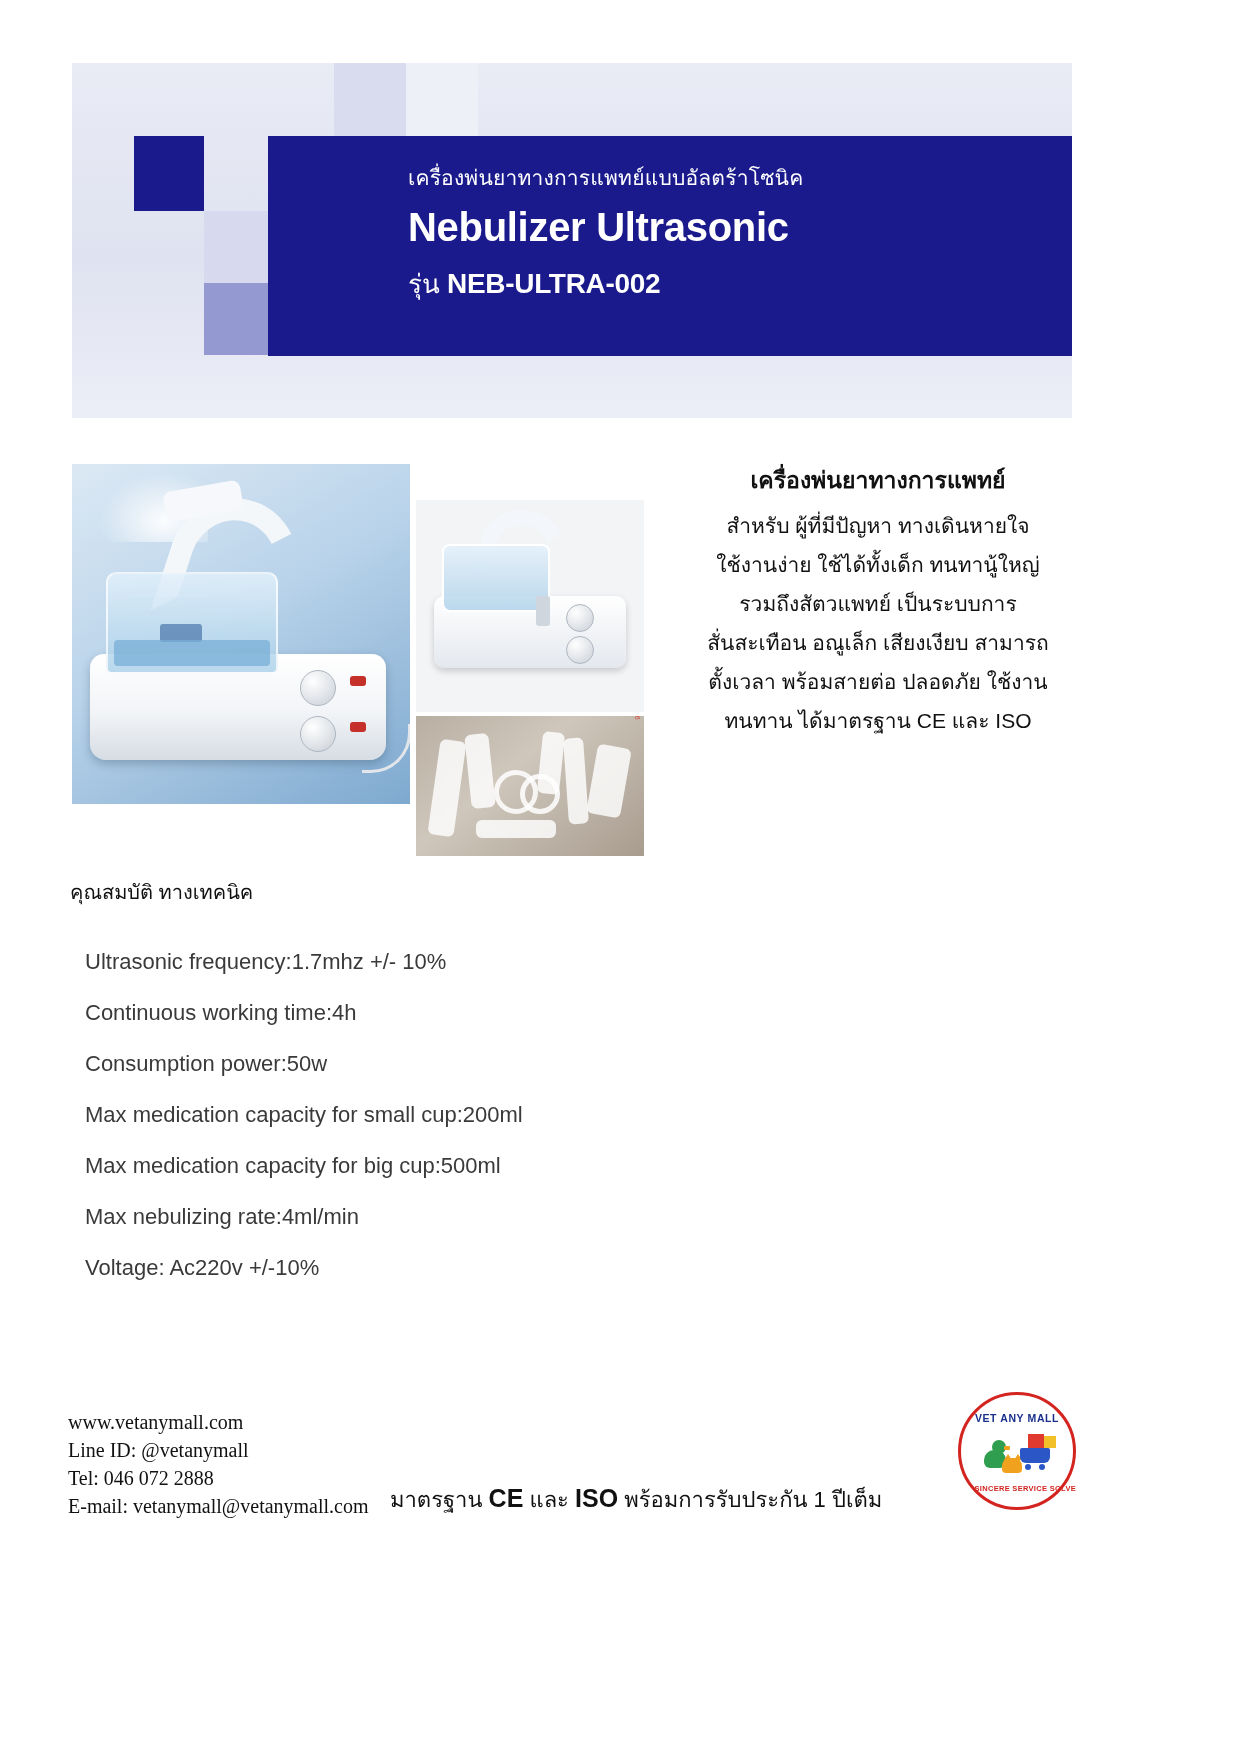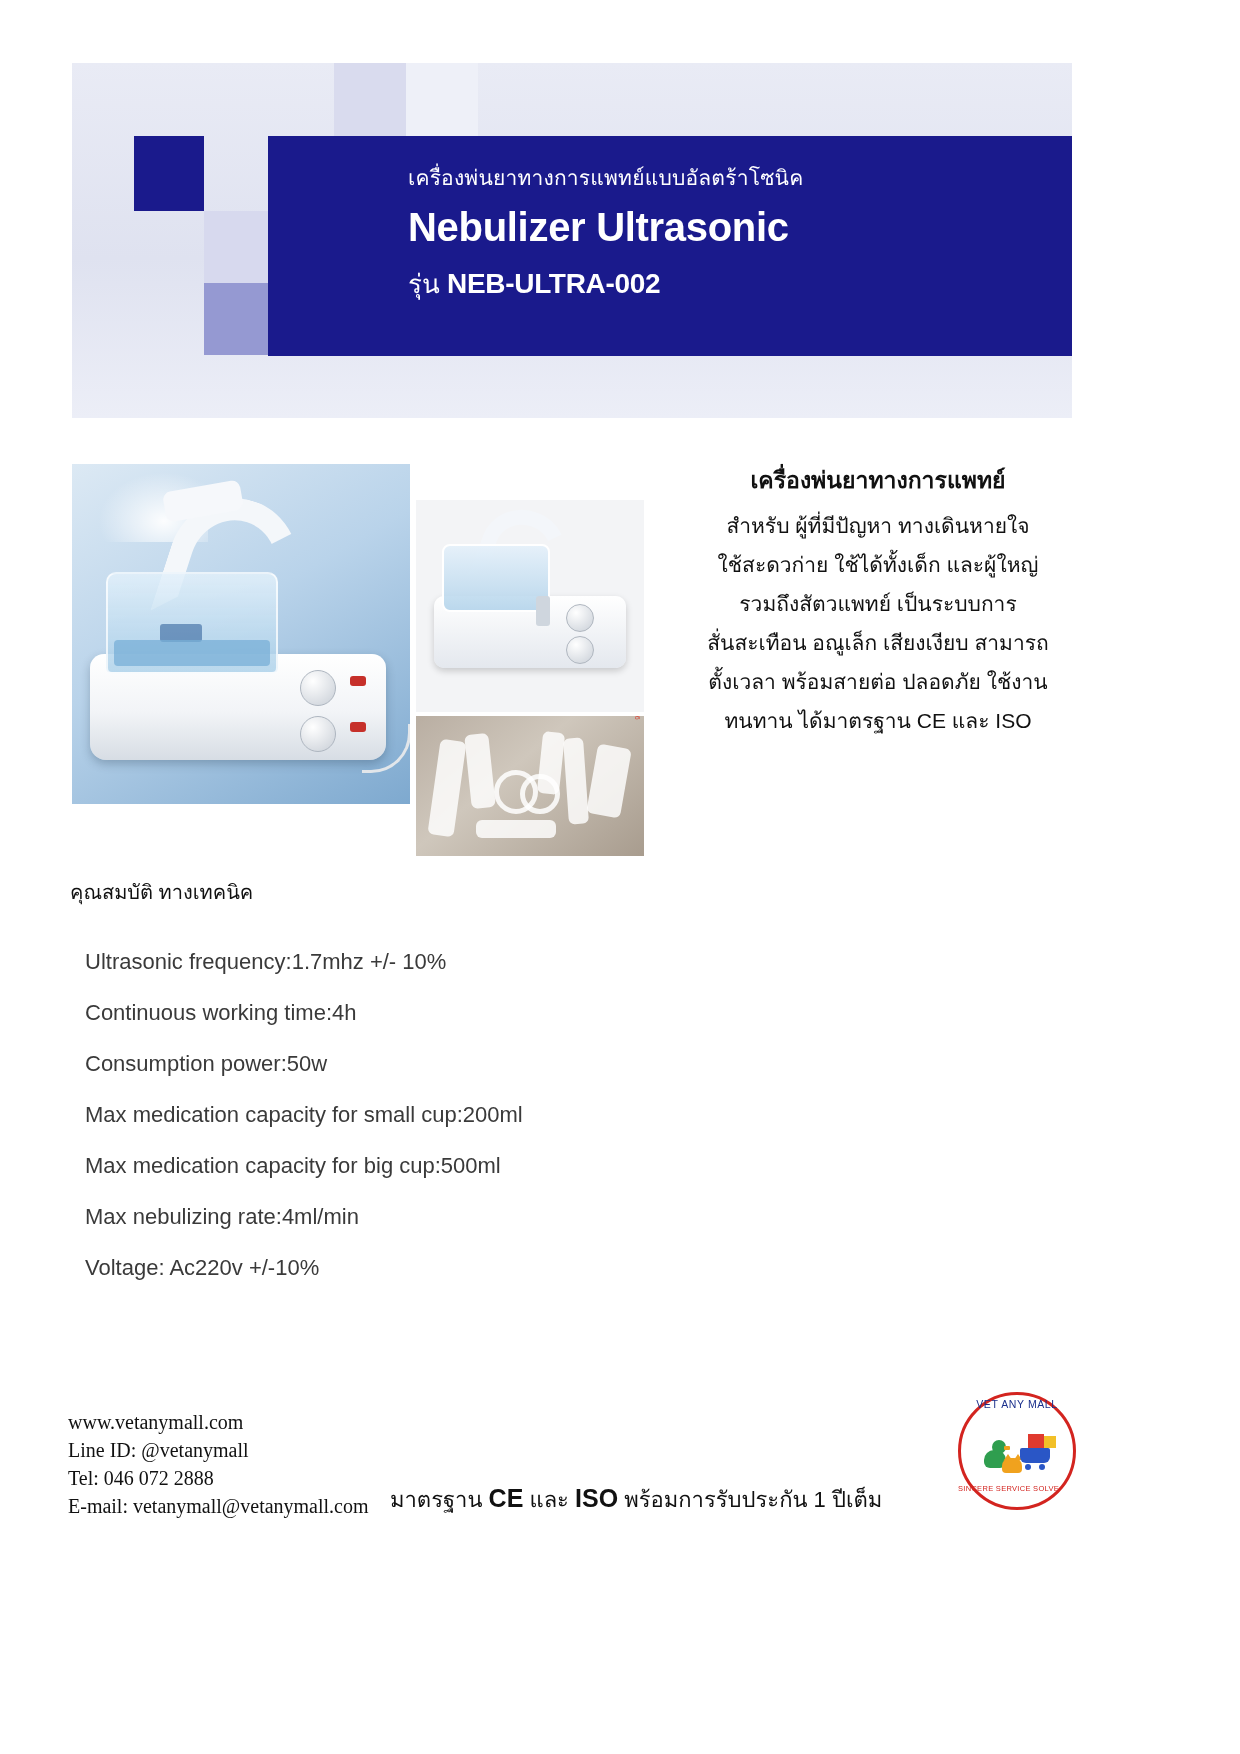--- a/index.html
+++ b/index.html
@@ -338,35 +338,35 @@
     position: absolute;
     left: 0; top: 0;
     width: 118px; height: 118px;
     border-radius: 50%;
     border: 3px solid #d3241f;
     background: #ffffff;
     box-sizing: border-box;
   }
   .logo-top {
     position: absolute;
-    left: 0; top: 6px;
+    left: 0; top: 20px;
     width: 118px;
     text-align: center;
     font-size: 10.5px;
-    font-weight: normal;
+    font-weight: bold;
     color: #1a2f8c;
     letter-spacing: 0.6px;
   }
   .logo-bottom {
     position: absolute;
     left: 0; top: 92px;
     width: 118px;
-    text-align: left;
+    text-align: right;
     font-size: 7.5px;
-    font-weight: normal;
+    font-weight: bold;
     color: #d3241f;
     letter-spacing: 0.3px;
   }
   .logo-cart {
     position: absolute;
     left: 62px; top: 48px;
     width: 34px; height: 28px;
   }
   .logo-cart .basket {
     position: absolute;
@@ -498,21 +498,21 @@
     <div class="acc-piece" style="left:124px; top:16px; width:22px; height:62px; transform:rotate(6deg);"></div>
     <div class="acc-piece" style="left:150px; top:22px; width:20px; height:86px; transform:rotate(-4deg);"></div>
     <div class="acc-piece" style="left:176px; top:30px; width:34px; height:70px; transform:rotate(10deg);"></div>
     <div class="acc-piece" style="left:60px; top:104px; width:80px; height:18px;"></div>
     <div class="stamp">03.11.2016</div>
   </div>
 
   <div class="desc">
     <div class="dtitle">เครื่องพ่นยาทางการแพทย์</div>
     <div class="dline">สำหรับ ผู้ที่มีปัญหา ทางเดินหายใจ</div>
-    <div class="dline">ใช้สะดวก่าย ใช้ได้ทั้งเด็ก และผู้ใหญ่</div>
+    <div class="dline">ใช้งานง่าย ใช้ได้ทั้งเด็ก ทนทานู้ใหญ่</div>
     <div class="dline">รวมถึงสัตวแพทย์ เป็นระบบการ</div>
     <div class="dline">สั่นสะเทือน อณูเล็ก เสียงเงียบ สามารถ</div>
     <div class="dline">ตั้งเวลา พร้อมสายต่อ ปลอดภัย ใช้งาน</div>
     <div class="dline">ทนทาน ได้มาตรฐาน  CE  และ ISO</div>
   </div>
 
   <div class="spec-heading">คุณสมบัติ ทางเทคนิค</div>
   <div class="spec-list">
     <div class="spec-item">Ultrasonic frequency:1.7mhz +/- 10%</div>
     <div class="spec-item">Continuous working time:4h</div>

